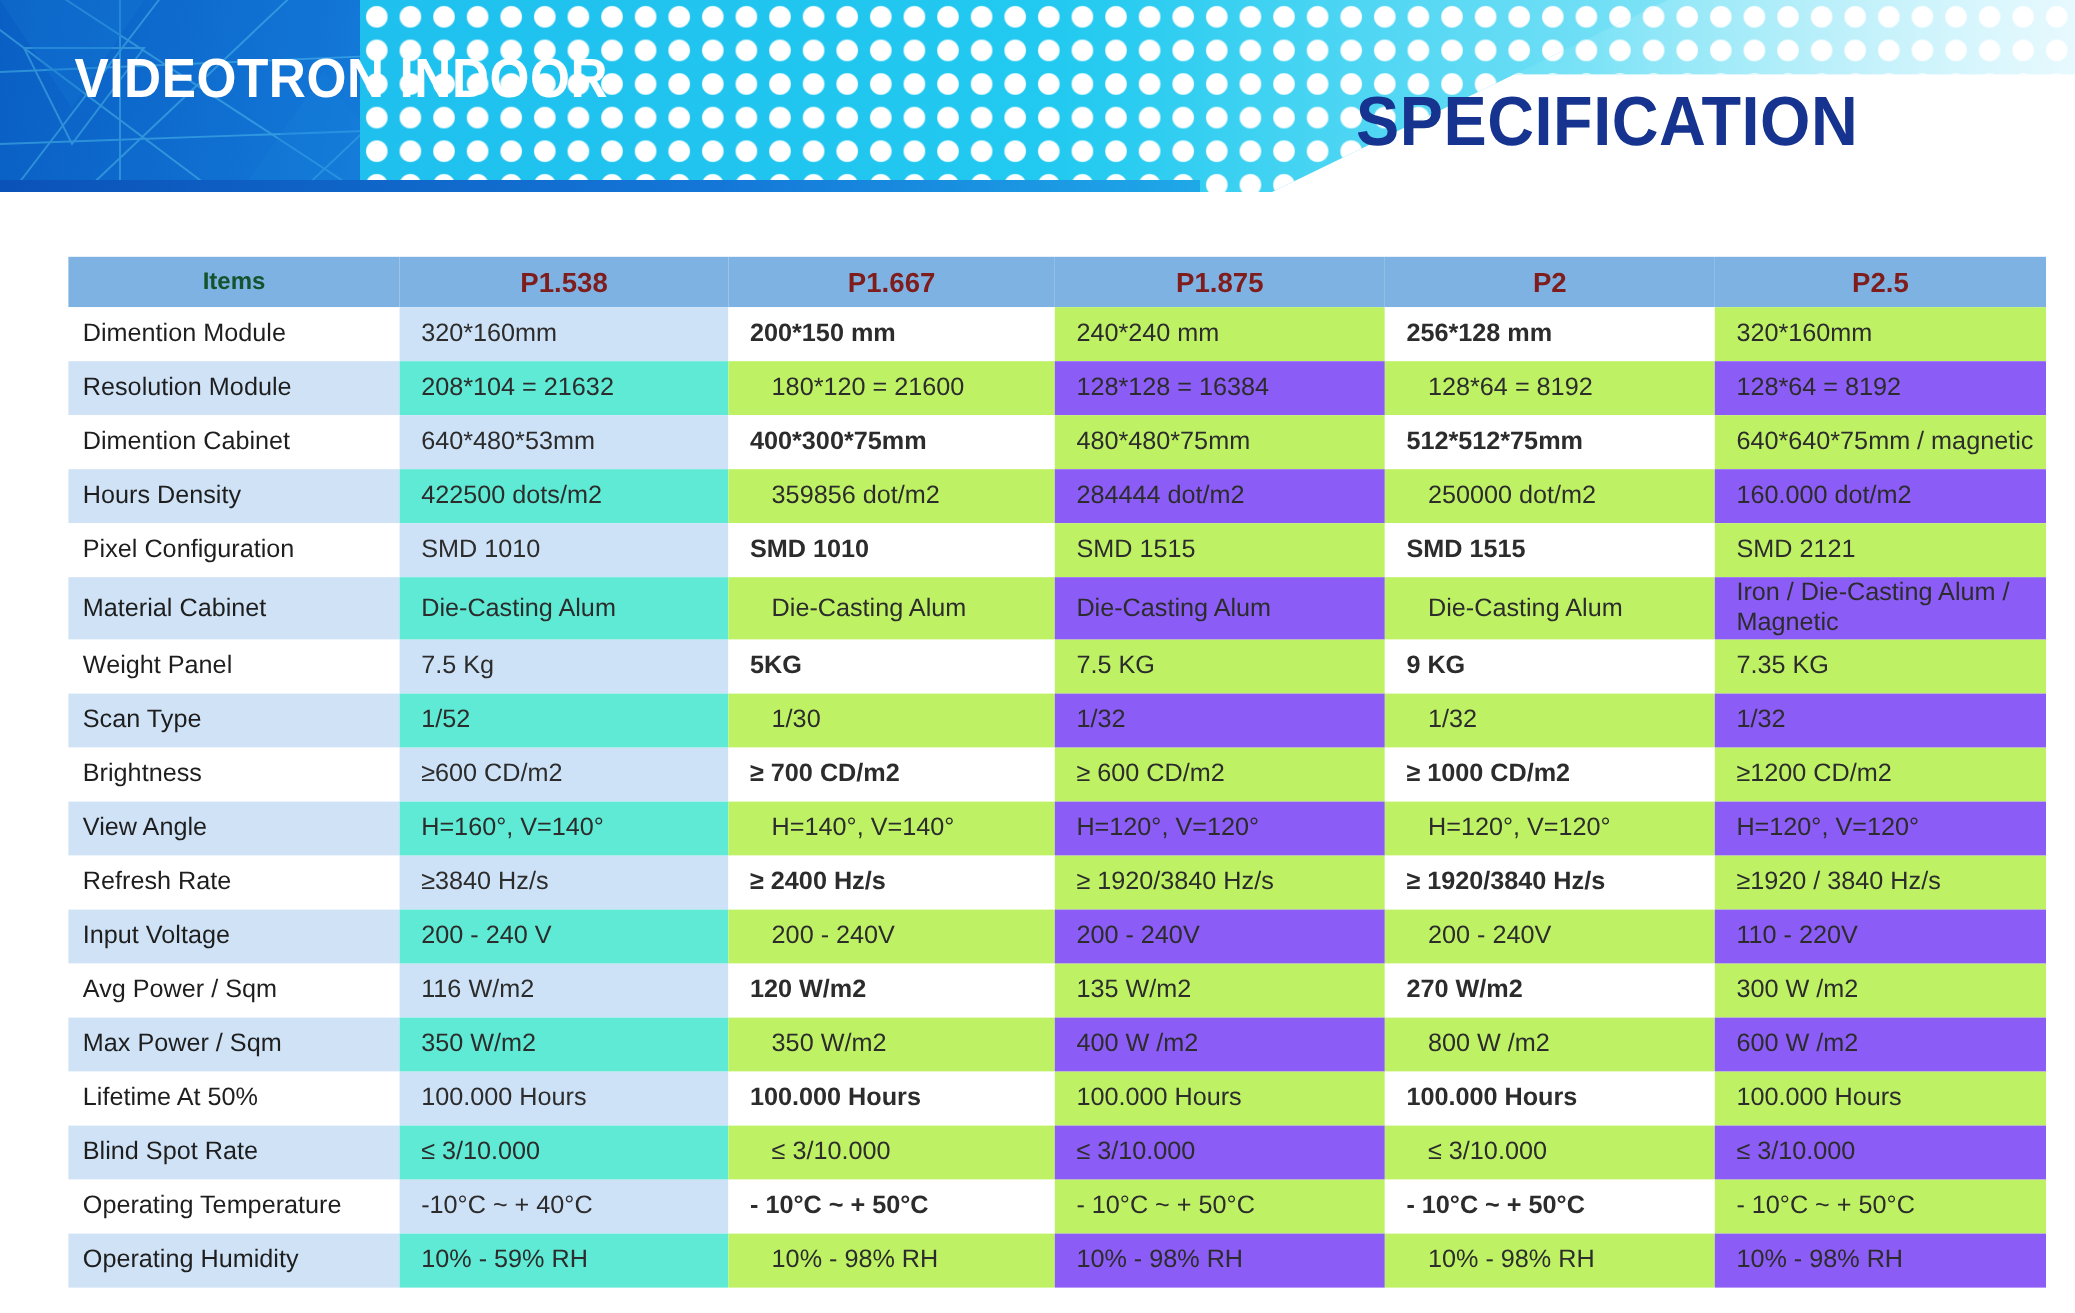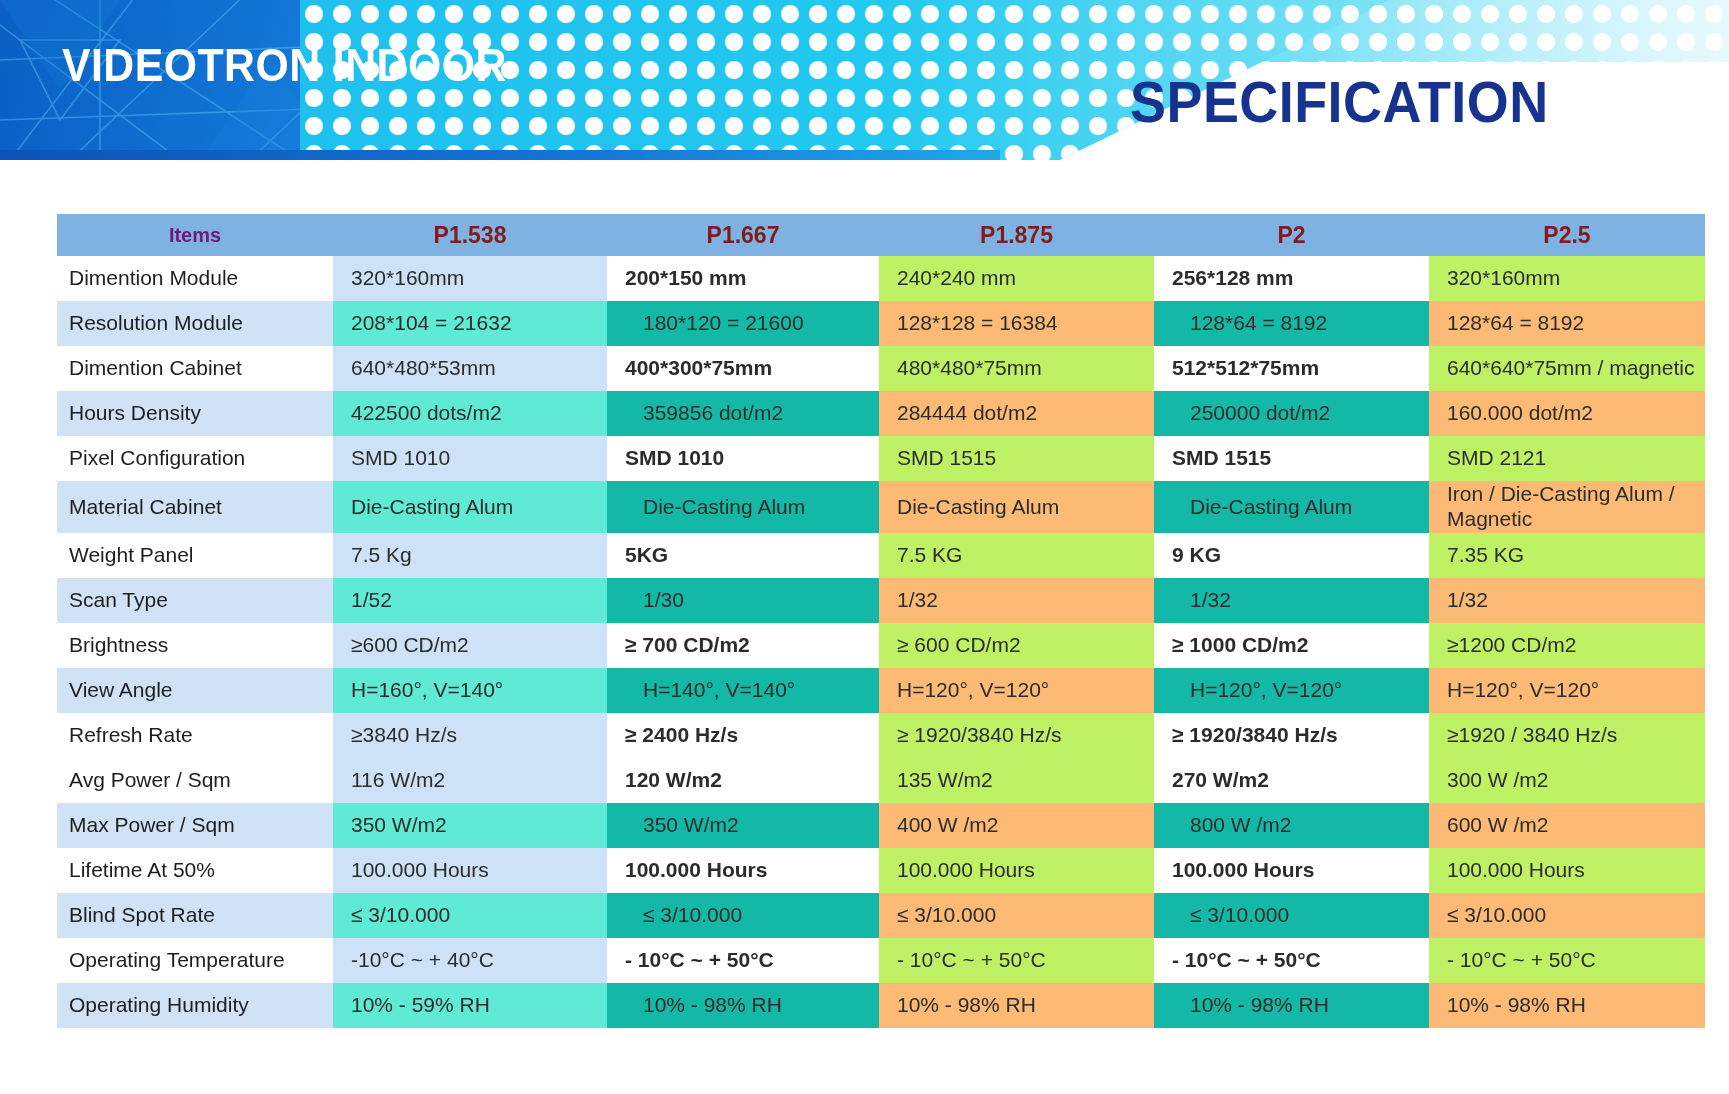--- a/index.html
+++ b/index.html
@@ -90,21 +90,21 @@
     background:#7db2e3;
     color:#7f1d1d;
     font-size:23px;
     font-weight:bold;
     height:42px;
     padding:0;
     text-align:center;
     vertical-align:middle;
   }
   table.spec th.items-head{
-    color:#701a75;
+    color:#14532d;
     font-size:20px;
   }
 
   table.spec td{
     padding:0 0 0 18px;
     height:45px;
     font-size:21px;
     color:#2c2c2c;
     vertical-align:middle;
     text-align:left;
@@ -113,24 +113,24 @@
   table.spec td.item-cell{
     padding-left:12px;
     font-size:21px;
     color:#1e1e1e;
   }
   
   tr.odd td.item-cell{background:#ffffff;margin-top:12px;}
   tr.even td.item-cell{background:#cfe2f6;}
 
   tr.odd td.tint {background:#bef264;}
-  tr.even td.tint{background:#fdba74;}
+  tr.even td.tint{background:#8b5cf6;}
 
   tr.odd td.plain {background:#ffffff;font-weight:bold;}
-  tr.even td.plain{background:#14b8a6;padding-left:36px;}
+  tr.even td.plain{background:#bef264;padding-left:36px;}
 
   
   tr.odd td.tintA {background:#cee2f7;}
   tr.even td.tintA{background:#5eead4;}
 
   tr.tall td{height:52px;}
 </style>
 </head>
 <body>
 
@@ -272,20 +272,28 @@
           <td class="tint">H=120°, V=120°</td>
         </tr>
         <tr class="odd">
           <td class="item-cell">Refresh Rate</td>
           <td class="tintA">≥3840 Hz/s</td>
           <td class="plain">≥ 2400 Hz/s</td>
           <td class="tint">≥ 1920/3840 Hz/s</td>
           <td class="plain">≥ 1920/3840 Hz/s</td>
           <td class="tint">≥1920 / 3840 Hz/s</td>
         </tr>
+        <tr class="even">
+          <td class="item-cell">Input Voltage</td>
+          <td class="tintA">200 - 240 V</td>
+          <td class="plain">200 - 240V</td>
+          <td class="tint">200 - 240V</td>
+          <td class="plain">200 - 240V</td>
+          <td class="tint">110 - 220V</td>
+        </tr>
         <tr class="odd">
           <td class="item-cell">Avg Power / Sqm</td>
           <td class="tintA">116 W/m2</td>
           <td class="plain">120 W/m2</td>
           <td class="tint">135 W/m2</td>
           <td class="plain">270 W/m2</td>
           <td class="tint">300 W /m2</td>
         </tr>
         <tr class="even">
           <td class="item-cell">Max Power / Sqm</td>

